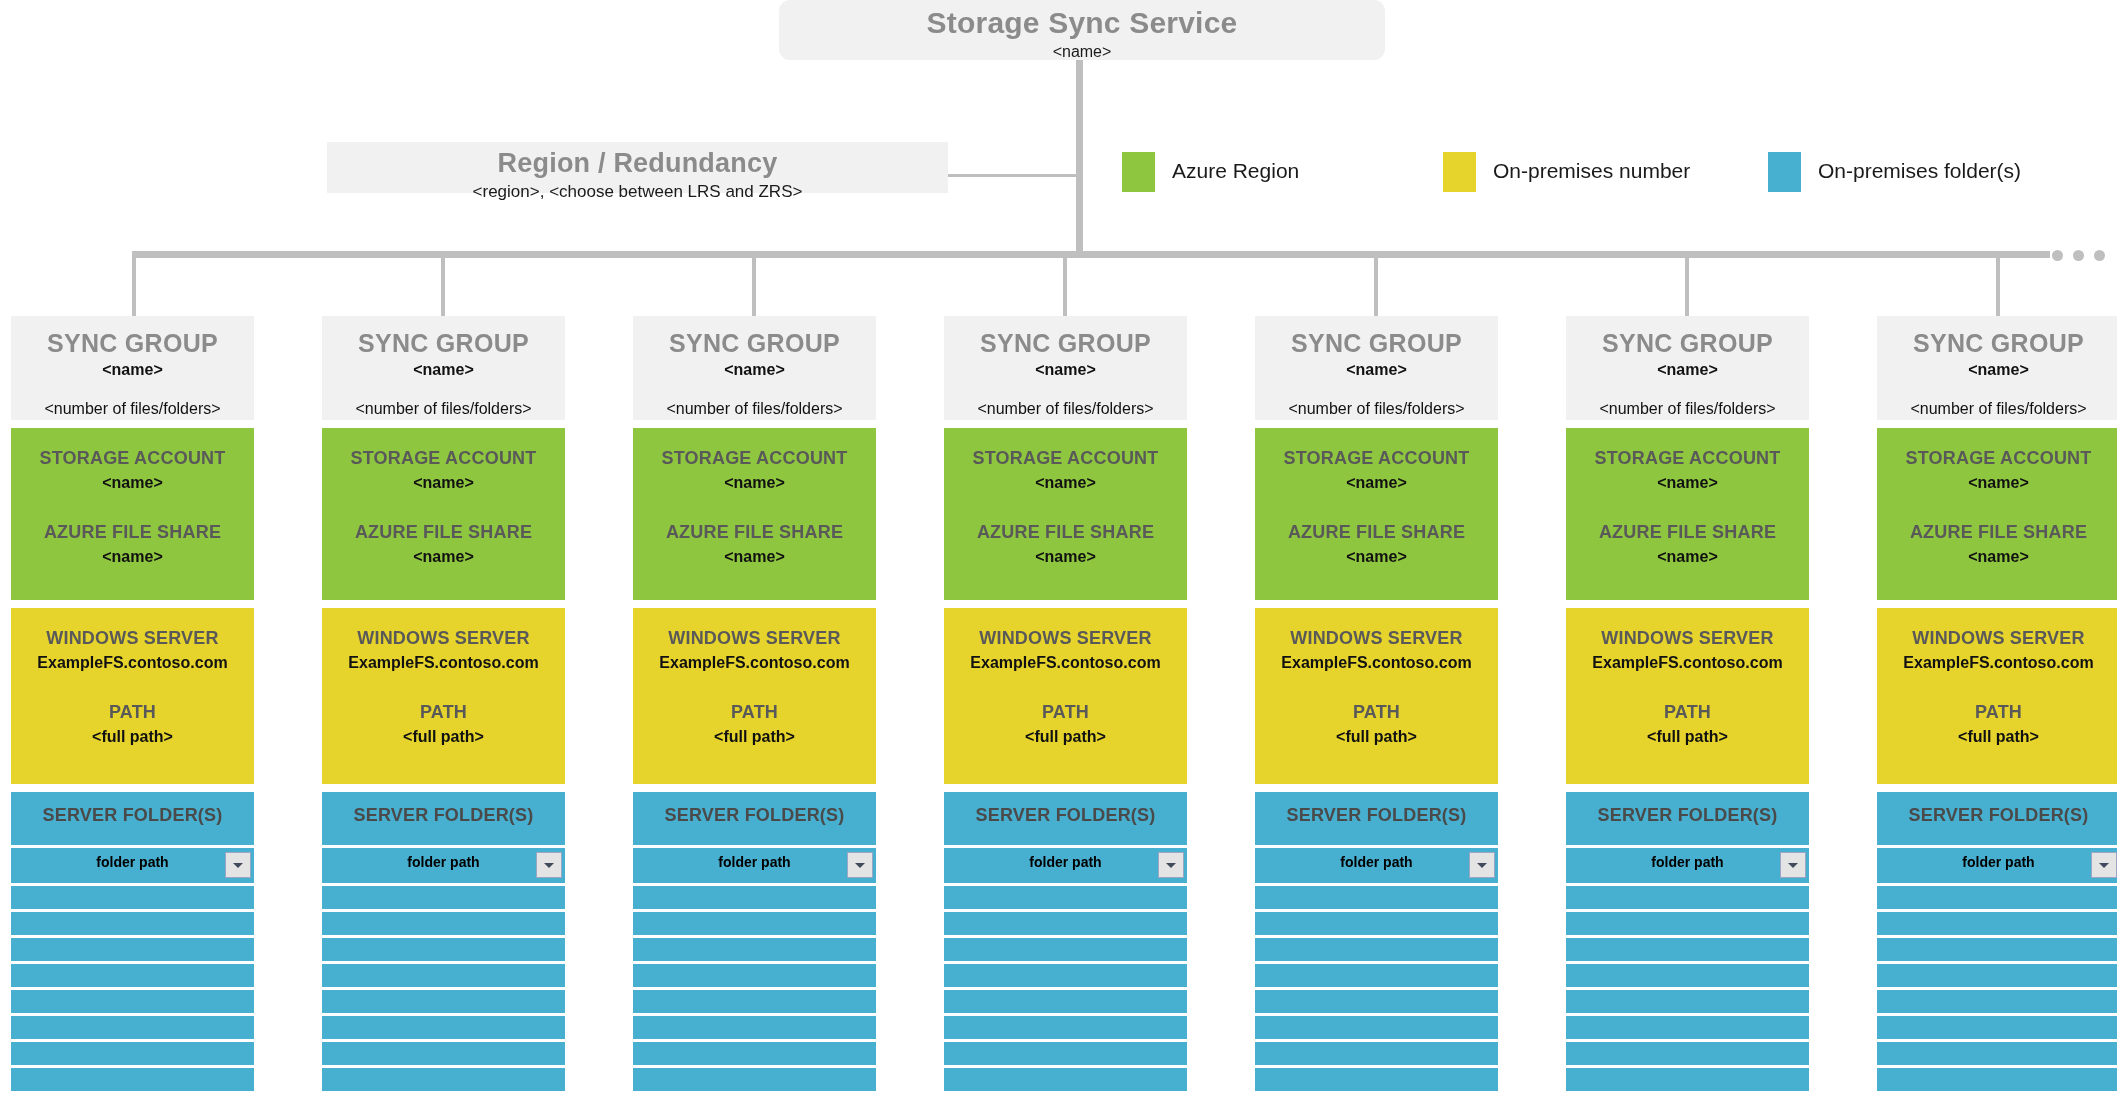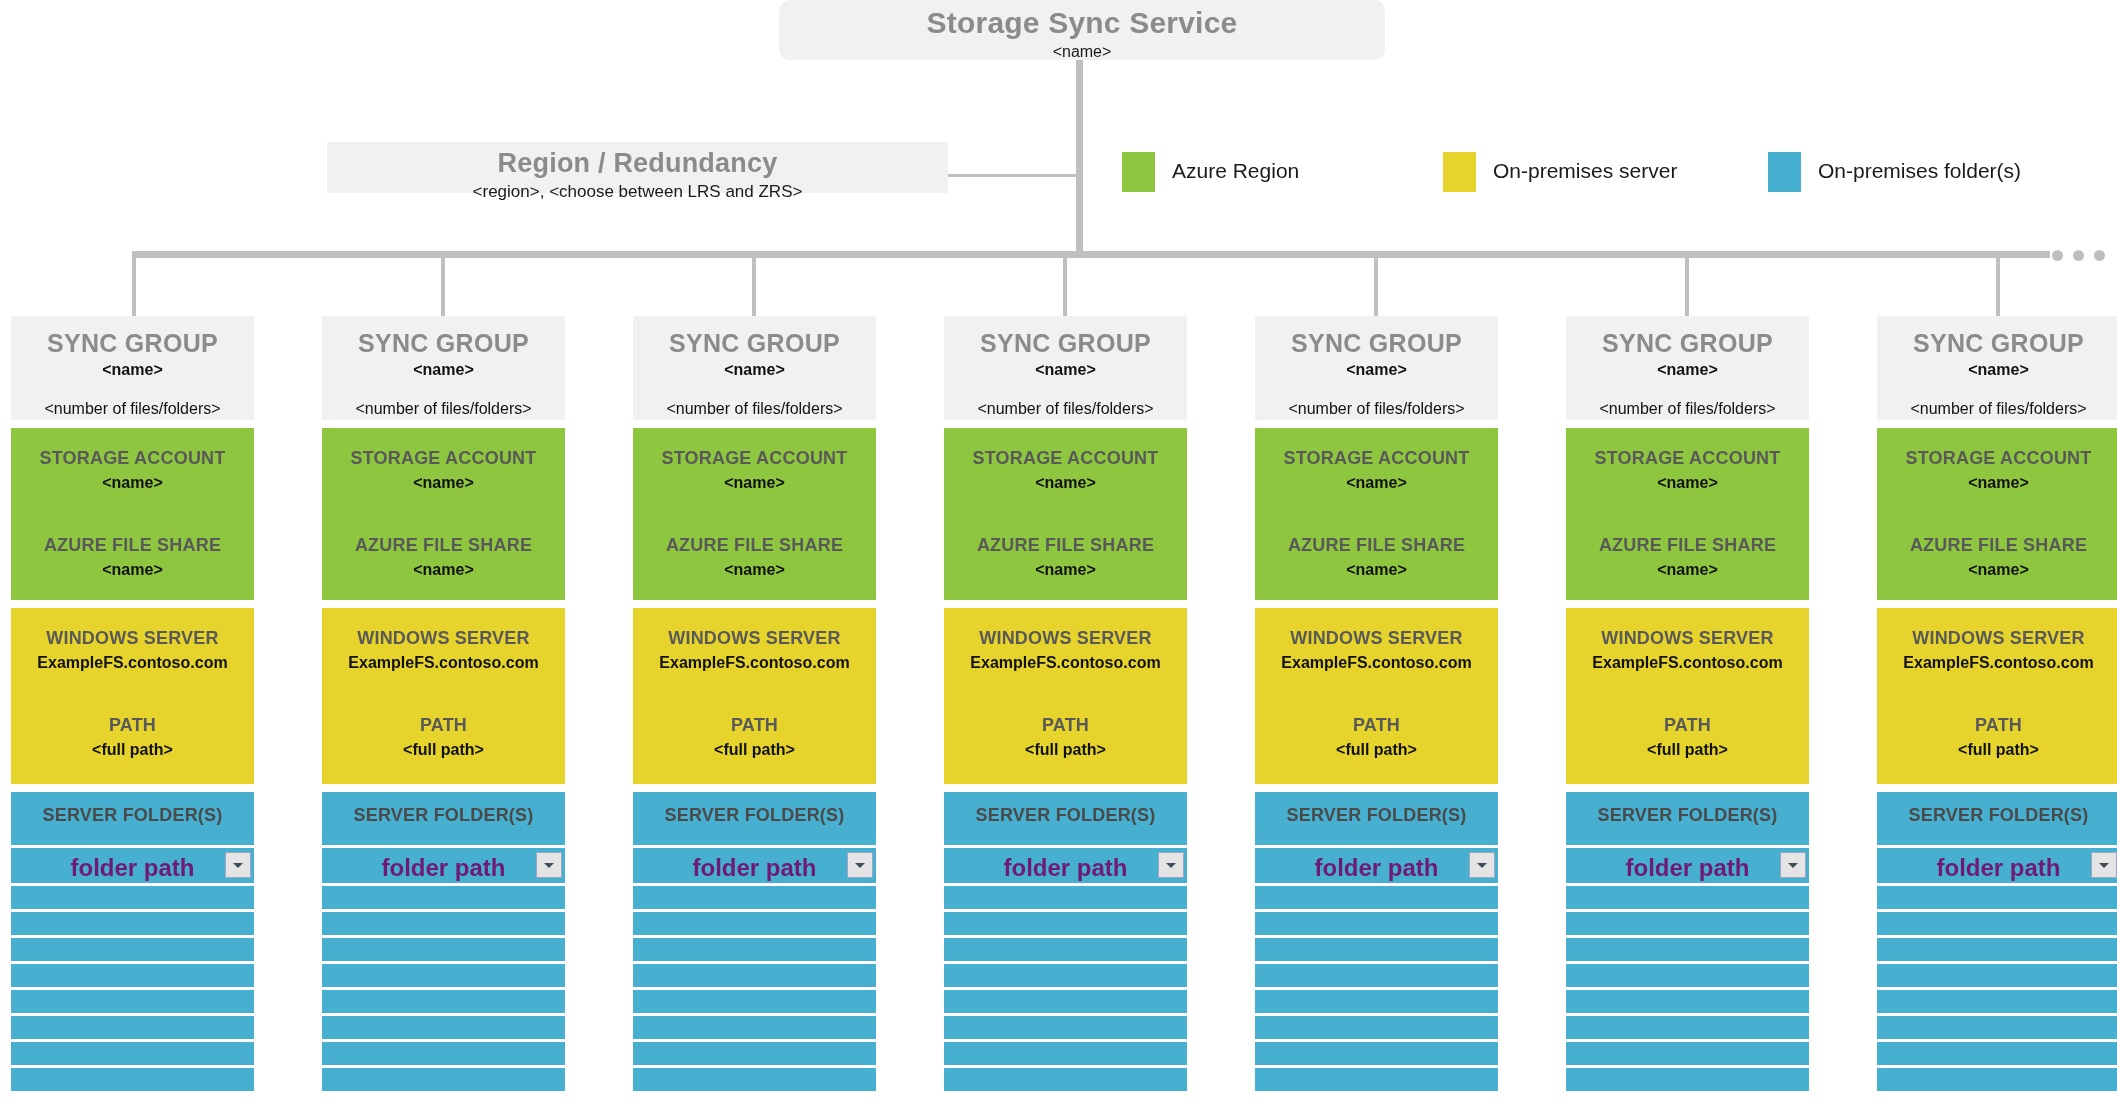--- a/index.html
+++ b/index.html
@@ -136,21 +136,21 @@
     color: #595959;
     line-height: 25px;
     letter-spacing: .2px;
   }
   .val {
     font-size: 16px;
     font-weight: bold;
     color: #111111;
     line-height: 23px;
   }
-  .gap-block { margin-top: 39px; }
+  .gap-block { margin-top: 26px; }
 
   
   .fld-box {
     margin-top: 8px;
   }
   .fld-head {
     height: 53px;
     text-align: center;
     box-sizing: border-box;
     padding-top: 13px;
@@ -163,23 +163,23 @@
   .fld-row {
     height: 26px;
     border-top: 3px solid #ffffff;
     box-sizing: border-box;
     position: relative;
   }
   .fld-row.first {
     height: 38px;
     text-align: center;
     padding-top: 6px;
-    font-size: 24px;
-    font-weight: bold;
-    color: #701a75;
+    font-size: 14px;
+    font-weight: bold;
+    color: #000000;
     box-sizing: border-box;
   }
   .fld-dd {
     position: absolute;
     right: 3px; top: 4px;
     width: 26px; height: 26px;
     background: #e4e4e4;
     border: 1px solid #9aa6c4;
     box-sizing: border-box;
   }
@@ -227,21 +227,21 @@
     <div class="title">Region / Redundancy</div>
     <div class="sub">&lt;region&gt;, &lt;choose between LRS and ZRS&gt;</div>
   </div>
 
   <div class="legend-item" id="legend-0">
     <div class="legend-swatch" style="background:#8FC63F;"></div>
     <div class="legend-label">Azure Region</div>
   </div>
   <div class="legend-item" id="legend-1">
     <div class="legend-swatch" style="background:#E6D32B;"></div>
-    <div class="legend-label">On-premises server</div>
+    <div class="legend-label">On-premises number</div>
   </div>
   <div class="legend-item" id="legend-2">
     <div class="legend-swatch" style="background:#47AFD0;"></div>
     <div class="legend-label">On-premises folder(s)</div>
   </div>
 
   <div id="columns-host">
       <div class="column" style="left: 11px;">
         <div class="sg-box">
           <div class="sg-title">SYNC GROUP</div>

